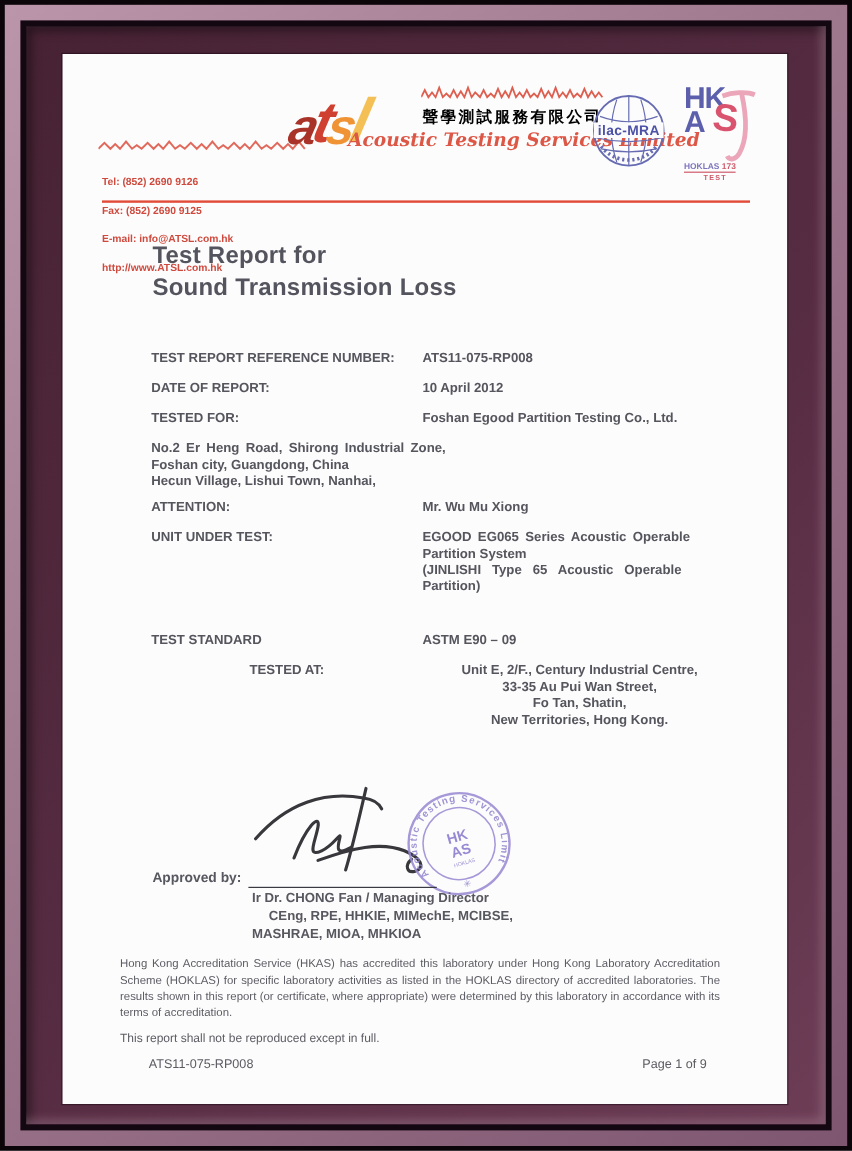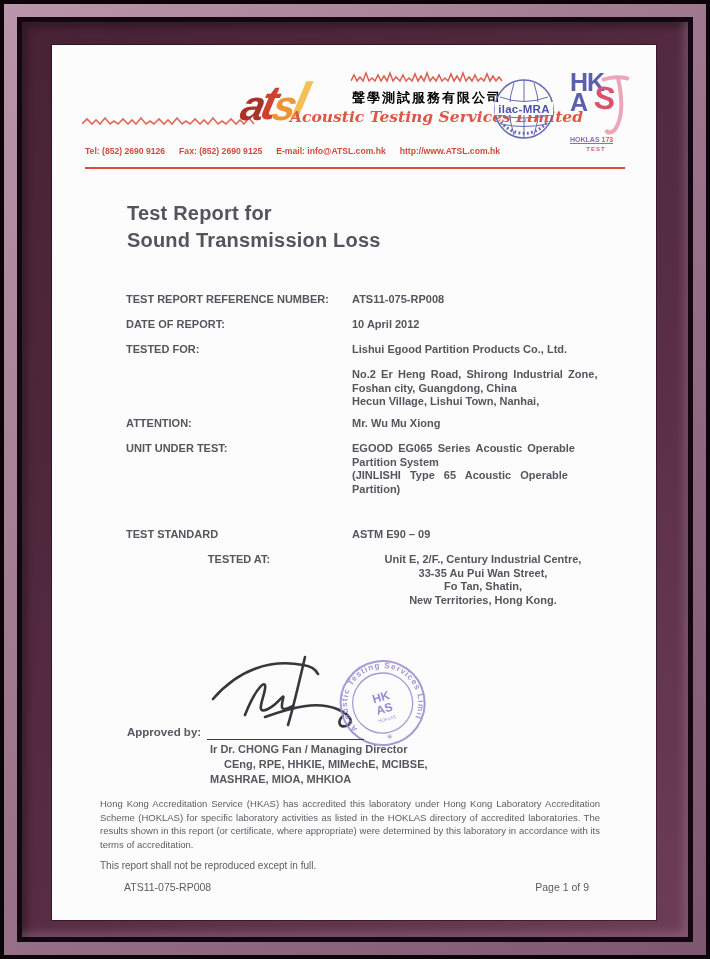--- a/index.html
+++ b/index.html
@@ -94,21 +94,21 @@
         <path d="M30,6 C34,24 35,44 28,56 C25,61 20,62 18,58" fill="none" stroke="#eba6ba" stroke-width="4"></path>
       </svg>
       <span class="abs" style="left:24px;top:8px;font-size:32px;font-weight:bold;color:#d9536e;transform:rotate(6deg);">S</span>
       <div class="abs hoklas" style="left:0;top:64px;">
         <span>HOKLAS</span>
         <b>173</b>
       </div>
       <div class="abs hkastest" style="left:8px;top:74px;width:36px;">TEST</div>
     </div>
 
-    <div class="abs addr" style="left:33px;top:101px;display:flex;gap:14px;">
+    <div class="abs addr" style="left:33px;top:101px;display:flex;gap:14px;flex-direction:column;">
       <span>Tel: (852) 2690 9126</span>
       <span>Fax: (852) 2690 9125</span>
       <span>E-mail: info@ATSL.com.hk</span>
       <span>http://www.ATSL.com.hk</span>
     </div>
     <div class="abs redline" style="left:33px;top:122px;width:540px;"></div>
 
     <div class="abs title" style="left:75px;top:155px;">
       <div>Test Report for</div>
       <div>Sound Transmission Loss</div>
@@ -122,24 +122,24 @@
     </div>
     <div class="fieldrow" style="top:273px;">
       <div class="flabel">DATE OF REPORT:</div>
       <div class="fvalue">
         <div>10 April 2012</div>
       </div>
     </div>
     <div class="fieldrow" style="top:298px;">
       <div class="flabel">TESTED FOR:</div>
       <div class="fvalue">
-        <div>Lishui Egood Partition Products Co., Ltd.</div>
-      </div>
-    </div>
-    <div class="fieldrow" style="top:323px;">
+        <div>Foshan Egood Partition Testing Co., Ltd.</div>
+      </div>
+    </div>
+    <div class="fieldrow" style="top:323px;flex-direction:column;">
       <div class="flabel"></div>
       <div class="fvalue">
         <div class="sp1">No.2 Er Heng Road, Shirong Industrial Zone,</div>
         <div>Foshan city, Guangdong, China</div>
         <div>Hecun Village, Lishui Town, Nanhai,</div>
       </div>
     </div>
     <div class="fieldrow" style="top:372px;">
       <div class="flabel">ATTENTION:</div>
       <div class="fvalue">

